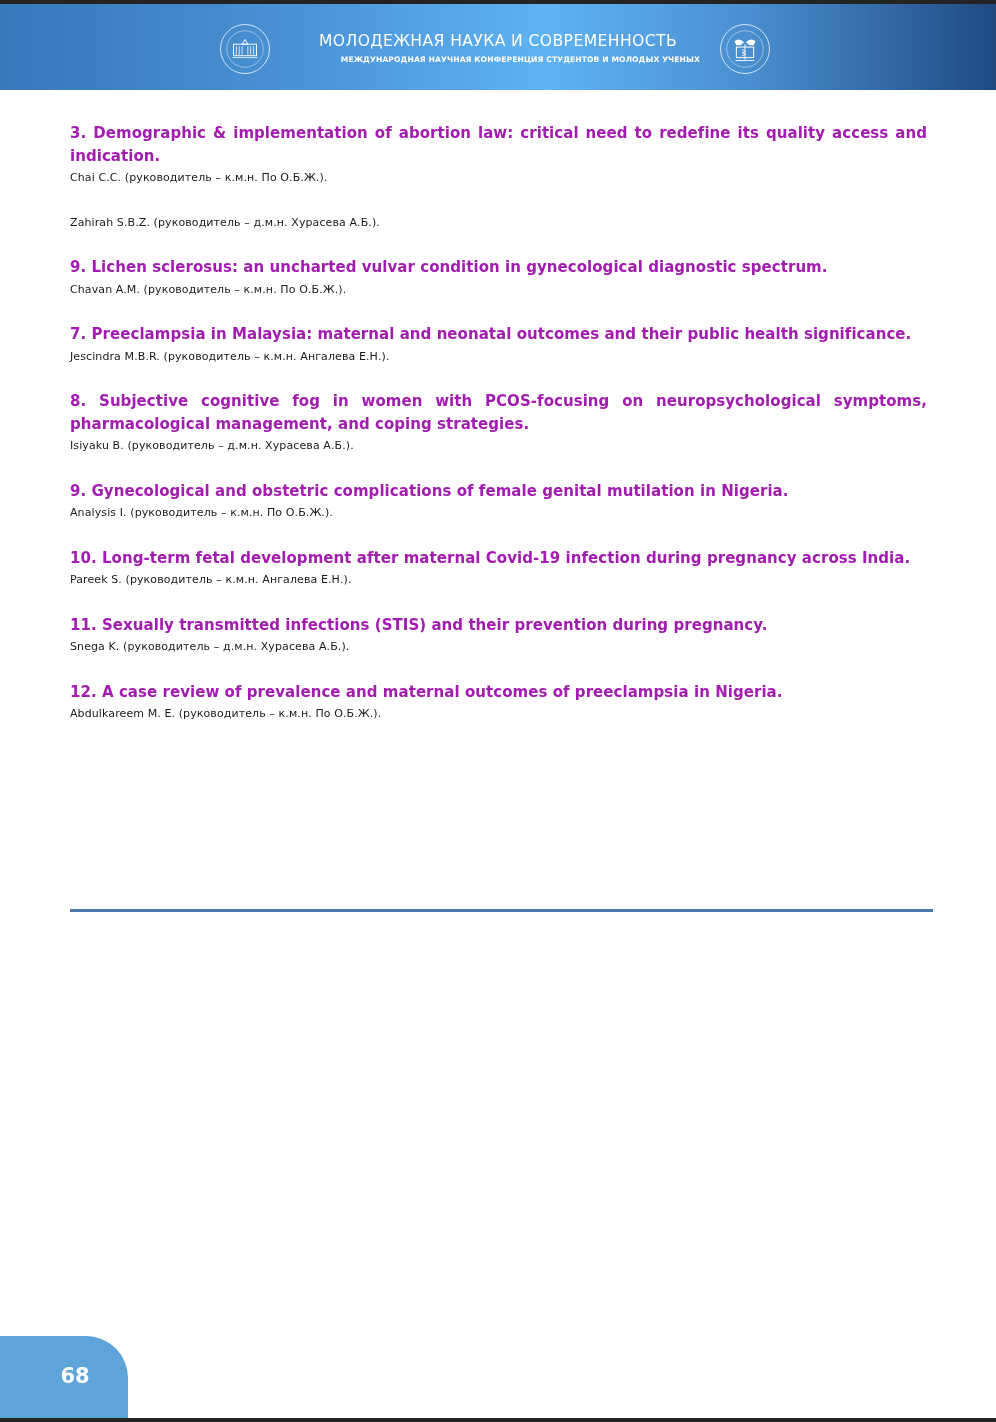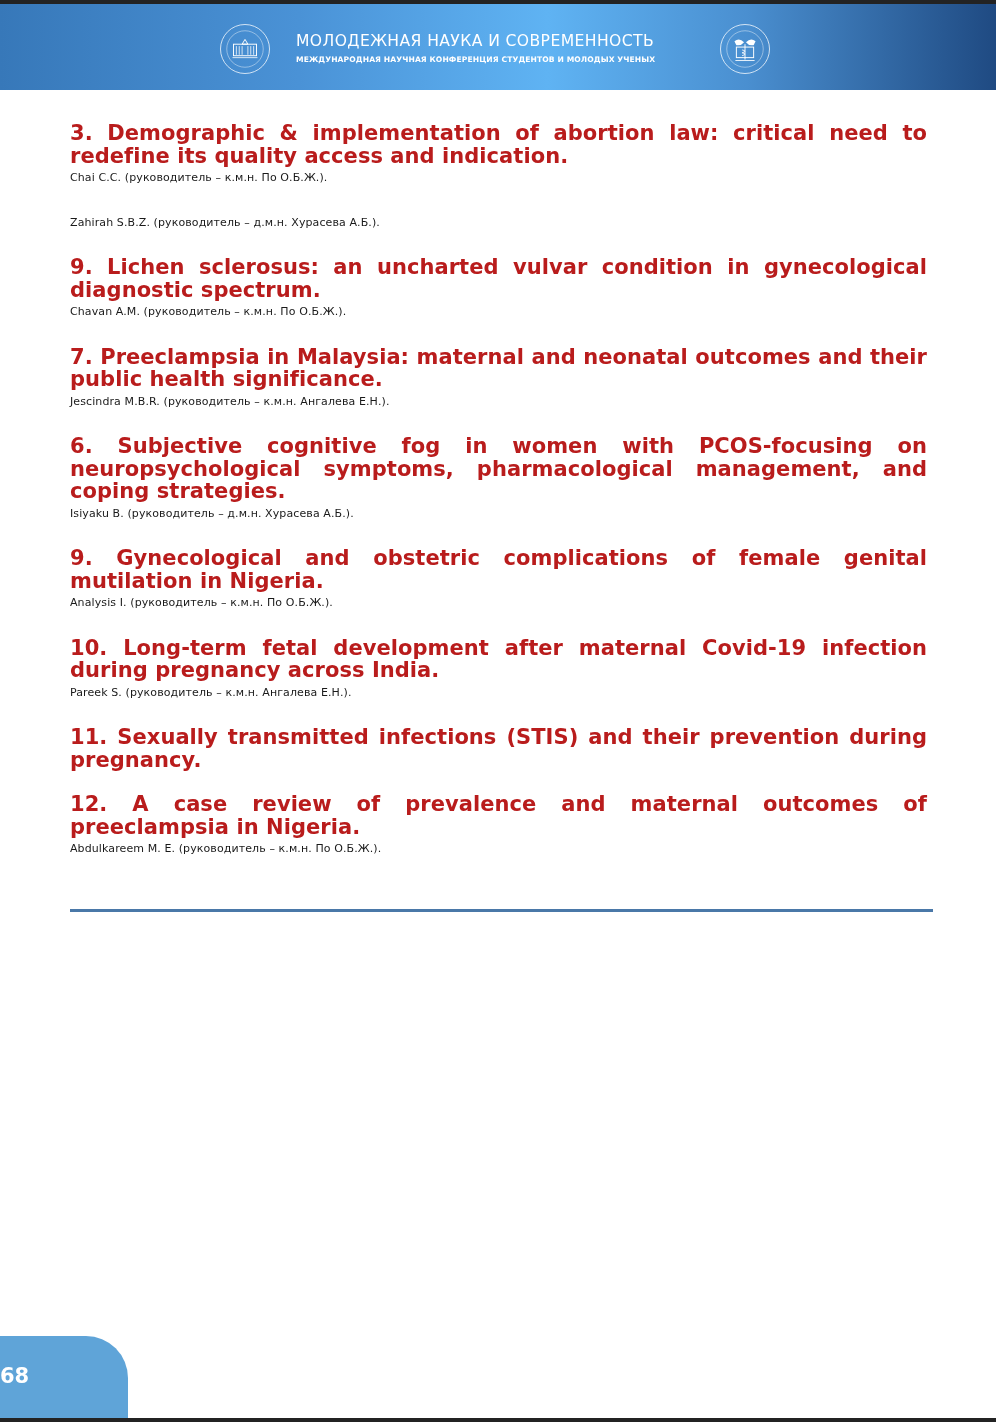--- a/index.html
+++ b/index.html
@@ -17,52 +17,52 @@
   }
   .logo {
     position: absolute; top: 20px; width: 50px; height: 50px;
     border: 1.5px solid rgba(255,255,255,0.75); border-radius: 50%;
     box-sizing: border-box;
   }
   .logo.left { left: 220px; }
   .logo.right { left: 720px; }
   .logo svg { position: absolute; left: 0; top: 0; width: 100%; height: 100%; }
   .header-title {
-    position: absolute; left: 296px; top: 28px; width: 404px; text-align: left;
+    position: absolute; left: 296px; top: 28px; width: 404px; text-align: center;
     color: #ffffff; font-size: 15.6px; letter-spacing: 0.4px; white-space: nowrap;
     font-family: "DejaVu Sans", sans-serif;
   }
   .header-subtitle {
-    position: absolute; left: 296px; top: 51px; width: 404px; text-align: left;
+    position: absolute; left: 296px; top: 51px; width: 404px; text-align: right;
     color: #ffffff; font-size: 7.6px; font-weight: bold; letter-spacing: 0.1px; white-space: nowrap;
     font-family: "DejaVu Sans", sans-serif;
   }
   .content {
     position: absolute; left: 70px; top: 122px; width: 857px;
   }
   .entry { margin-bottom: 22px; }
   .entry-title {
-    font-weight: bold; font-size: 21px; line-height: 22.5px; text-align: justify;
-    text-align-last: left; color: #b91c1c; letter-spacing: 0.05px;
+    font-weight: bold; font-size: 15px; line-height: 22.5px; text-align: justify;
+    text-align-last: left; color: #a21caf; letter-spacing: 0.05px;
     font-family: "DejaVu Sans", sans-serif;
   }
   .entry-author {
     font-size: 11px; line-height: 22.5px; color: #1a1a1a; letter-spacing: 0.1px;
     font-family: "DejaVu Sans", sans-serif;
   }
   .divider {
     position: absolute; left: 70px; top: 909px; width: 863px; height: 3px;
     background: #4a78a8;
   }
   .page-tab {
     position: absolute; left: 0; top: 1336px; width: 128px; height: 82px;
     background: #5fa4d8; border-top-right-radius: 42px;
   }
   .page-number {
-    position: absolute; left: 0; top: 1364px; width: 150px; text-align: left;
+    position: absolute; left: 0; top: 1364px; width: 150px; text-align: center;
     color: #ffffff; font-weight: bold; font-size: 21px;
     font-family: "DejaVu Sans", sans-serif;
   }
 </style>
 </head>
 <body>
 
 <div class="top-strip"></div>
 
 <div class="header">
@@ -105,33 +105,34 @@
   </div>
   <div class="entry">
     <div class="entry-title">9. Lichen sclerosus: an uncharted vulvar condition in gynecological diagnostic spectrum.</div>
     <div class="entry-author">Chavan A.M. (руководитель – к.м.н. По О.Б.Ж.).</div>
   </div>
   <div class="entry">
     <div class="entry-title">7. Preeclampsia in Malaysia: maternal and neonatal outcomes and their public health significance.</div>
     <div class="entry-author">Jescindra M.B.R. (руководитель – к.м.н. Ангалева Е.Н.).</div>
   </div>
   <div class="entry">
-    <div class="entry-title">6. Subjective cognitive fog in women with PCOS-focusing on neuropsychological symptoms, pharmacological management, and coping strategies.</div>
+    <div class="entry-title">8. Subjective cognitive fog in women with PCOS-focusing on neuropsychological symptoms, pharmacological management, and coping strategies.</div>
     <div class="entry-author">Isiyaku B. (руководитель – д.м.н. Хурасева А.Б.).</div>
   </div>
   <div class="entry">
     <div class="entry-title">9. Gynecological and obstetric complications of female genital mutilation in Nigeria.</div>
     <div class="entry-author">Analysis I. (руководитель – к.м.н. По О.Б.Ж.).</div>
   </div>
   <div class="entry">
     <div class="entry-title">10. Long-term fetal development after maternal Covid-19 infection during pregnancy across India.</div>
     <div class="entry-author">Pareek S. (руководитель – к.м.н. Ангалева Е.Н.).</div>
   </div>
   <div class="entry">
     <div class="entry-title">11. Sexually transmitted infections (STIS) and their prevention during pregnancy.</div>
+    <div class="entry-author">Snega K. (руководитель – д.м.н. Хурасева А.Б.).</div>
   </div>
   <div class="entry">
     <div class="entry-title">12. A case review of prevalence and maternal outcomes of preeclampsia in Nigeria.</div>
     <div class="entry-author">Abdulkareem M. E. (руководитель – к.м.н. По О.Б.Ж.).</div>
   </div>
 </div>
 
 <div class="divider"></div>
 
 <div class="page-tab"></div>

